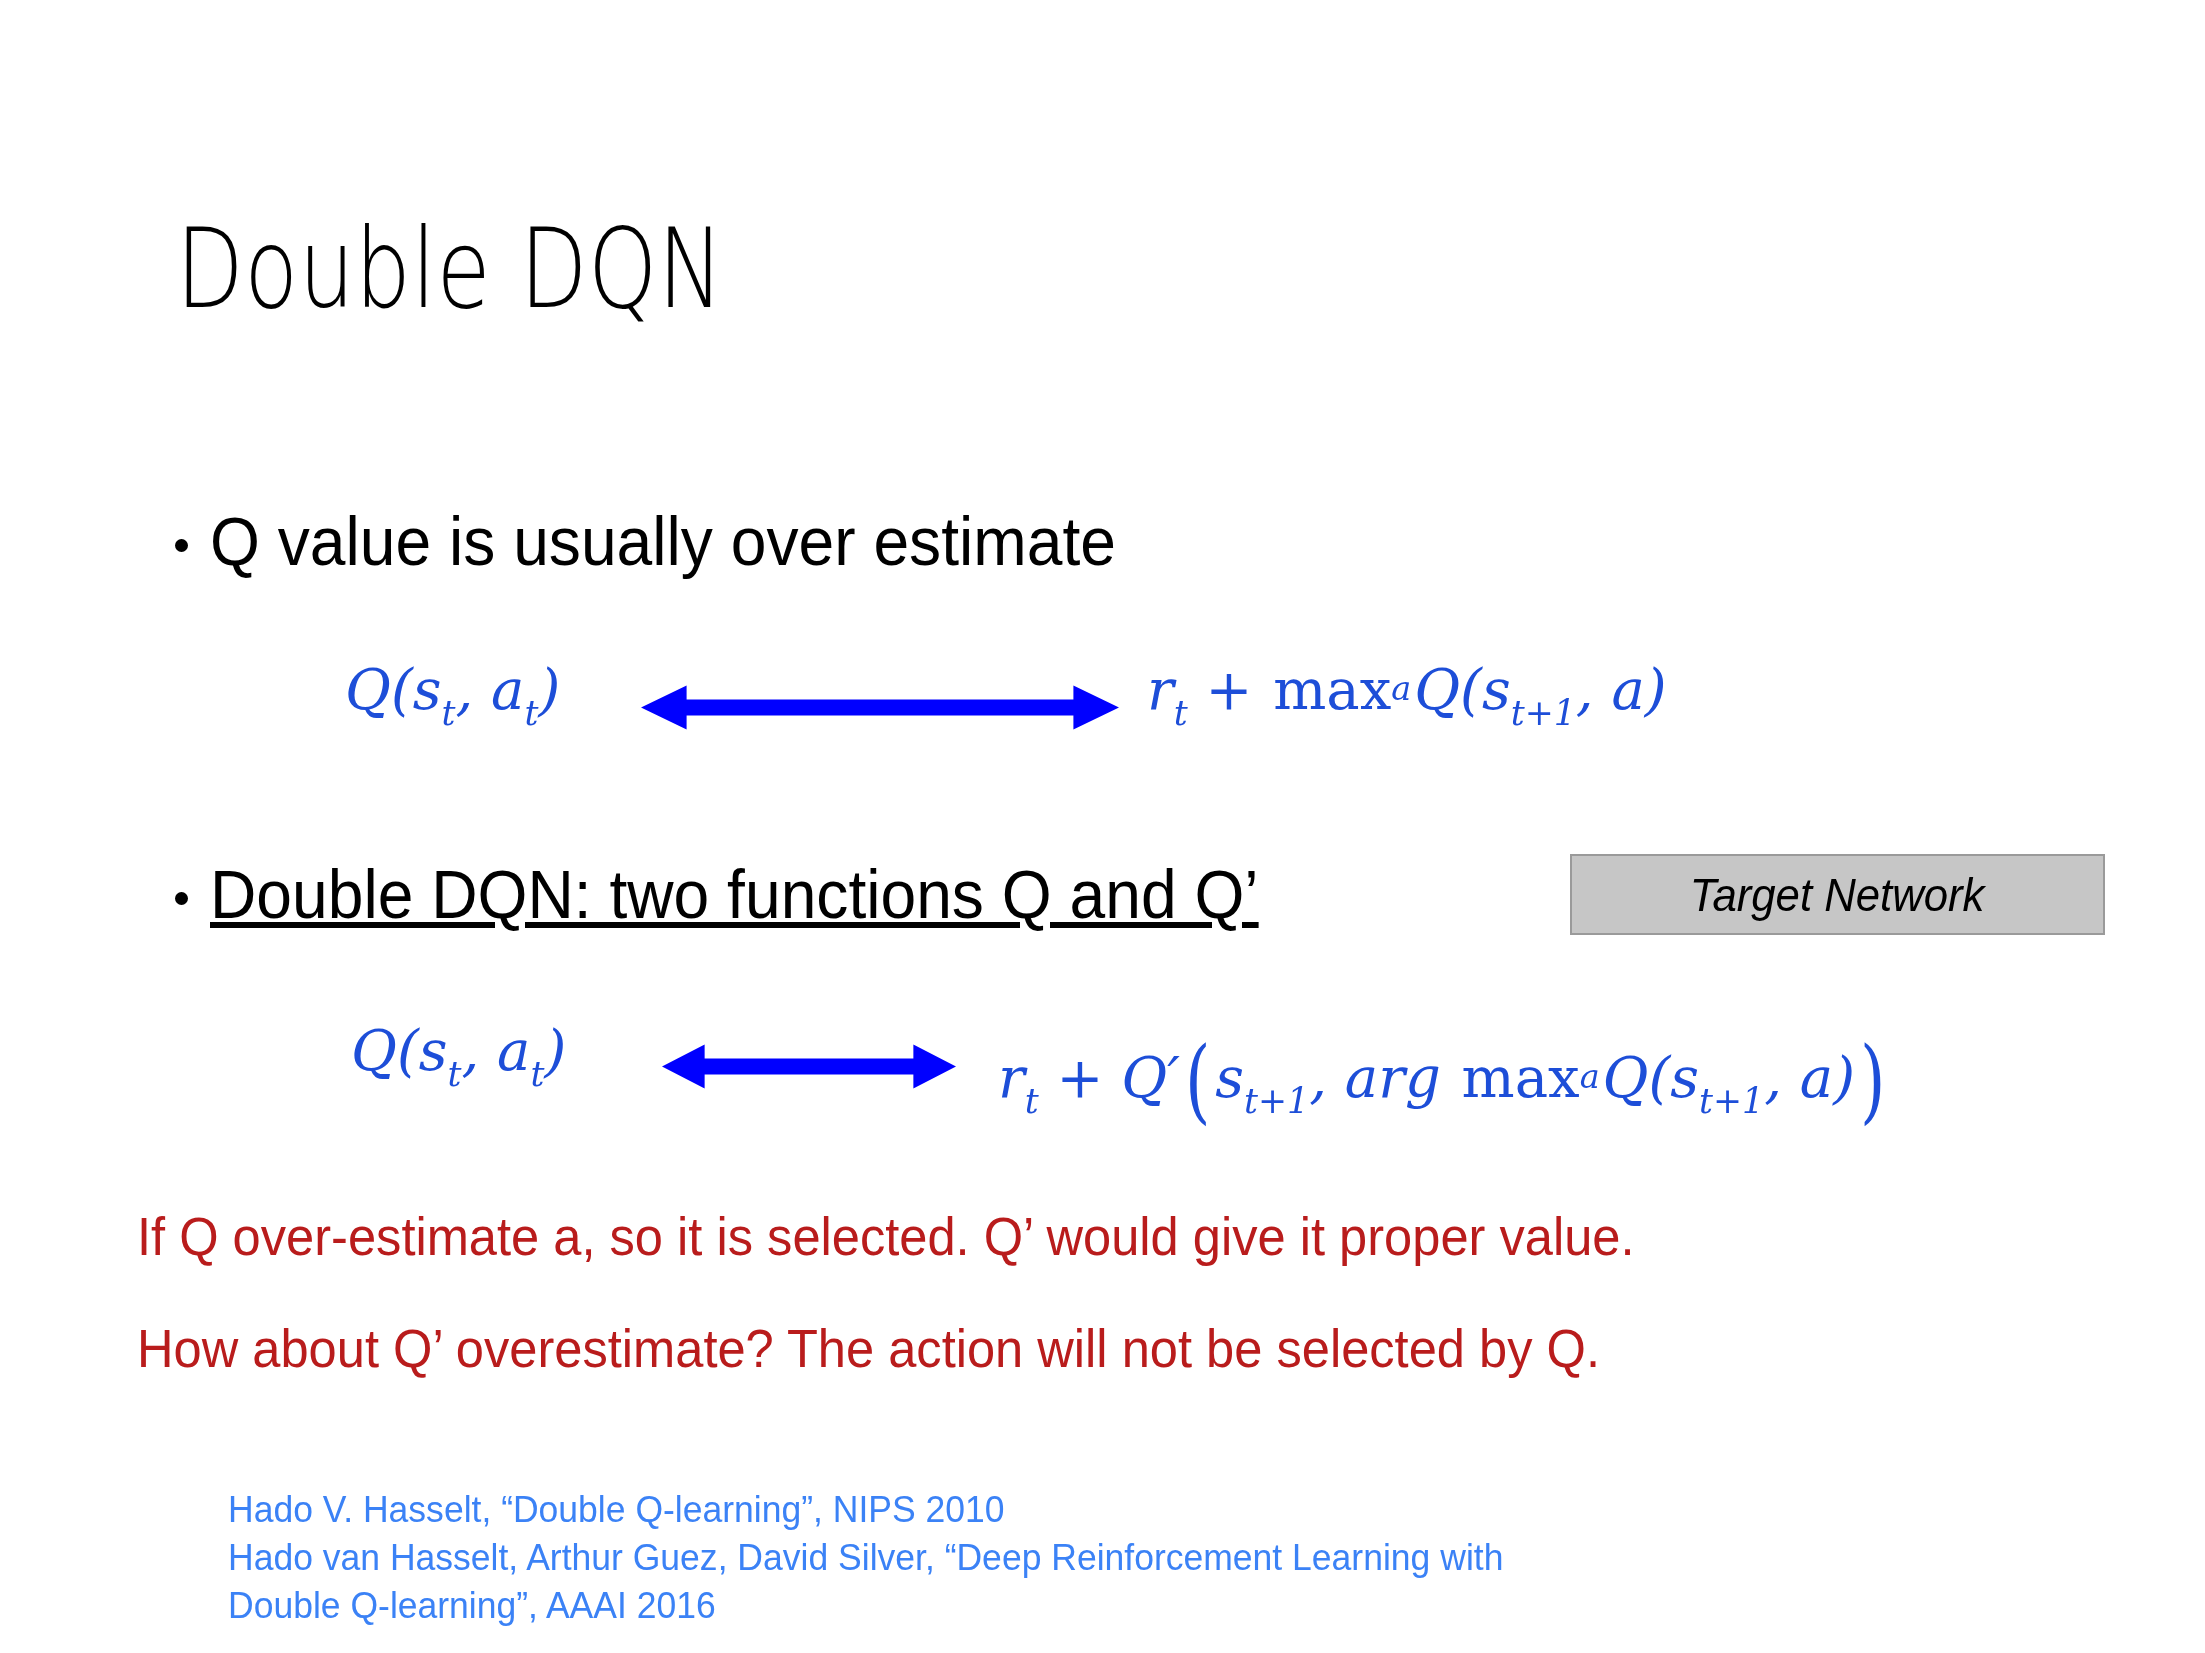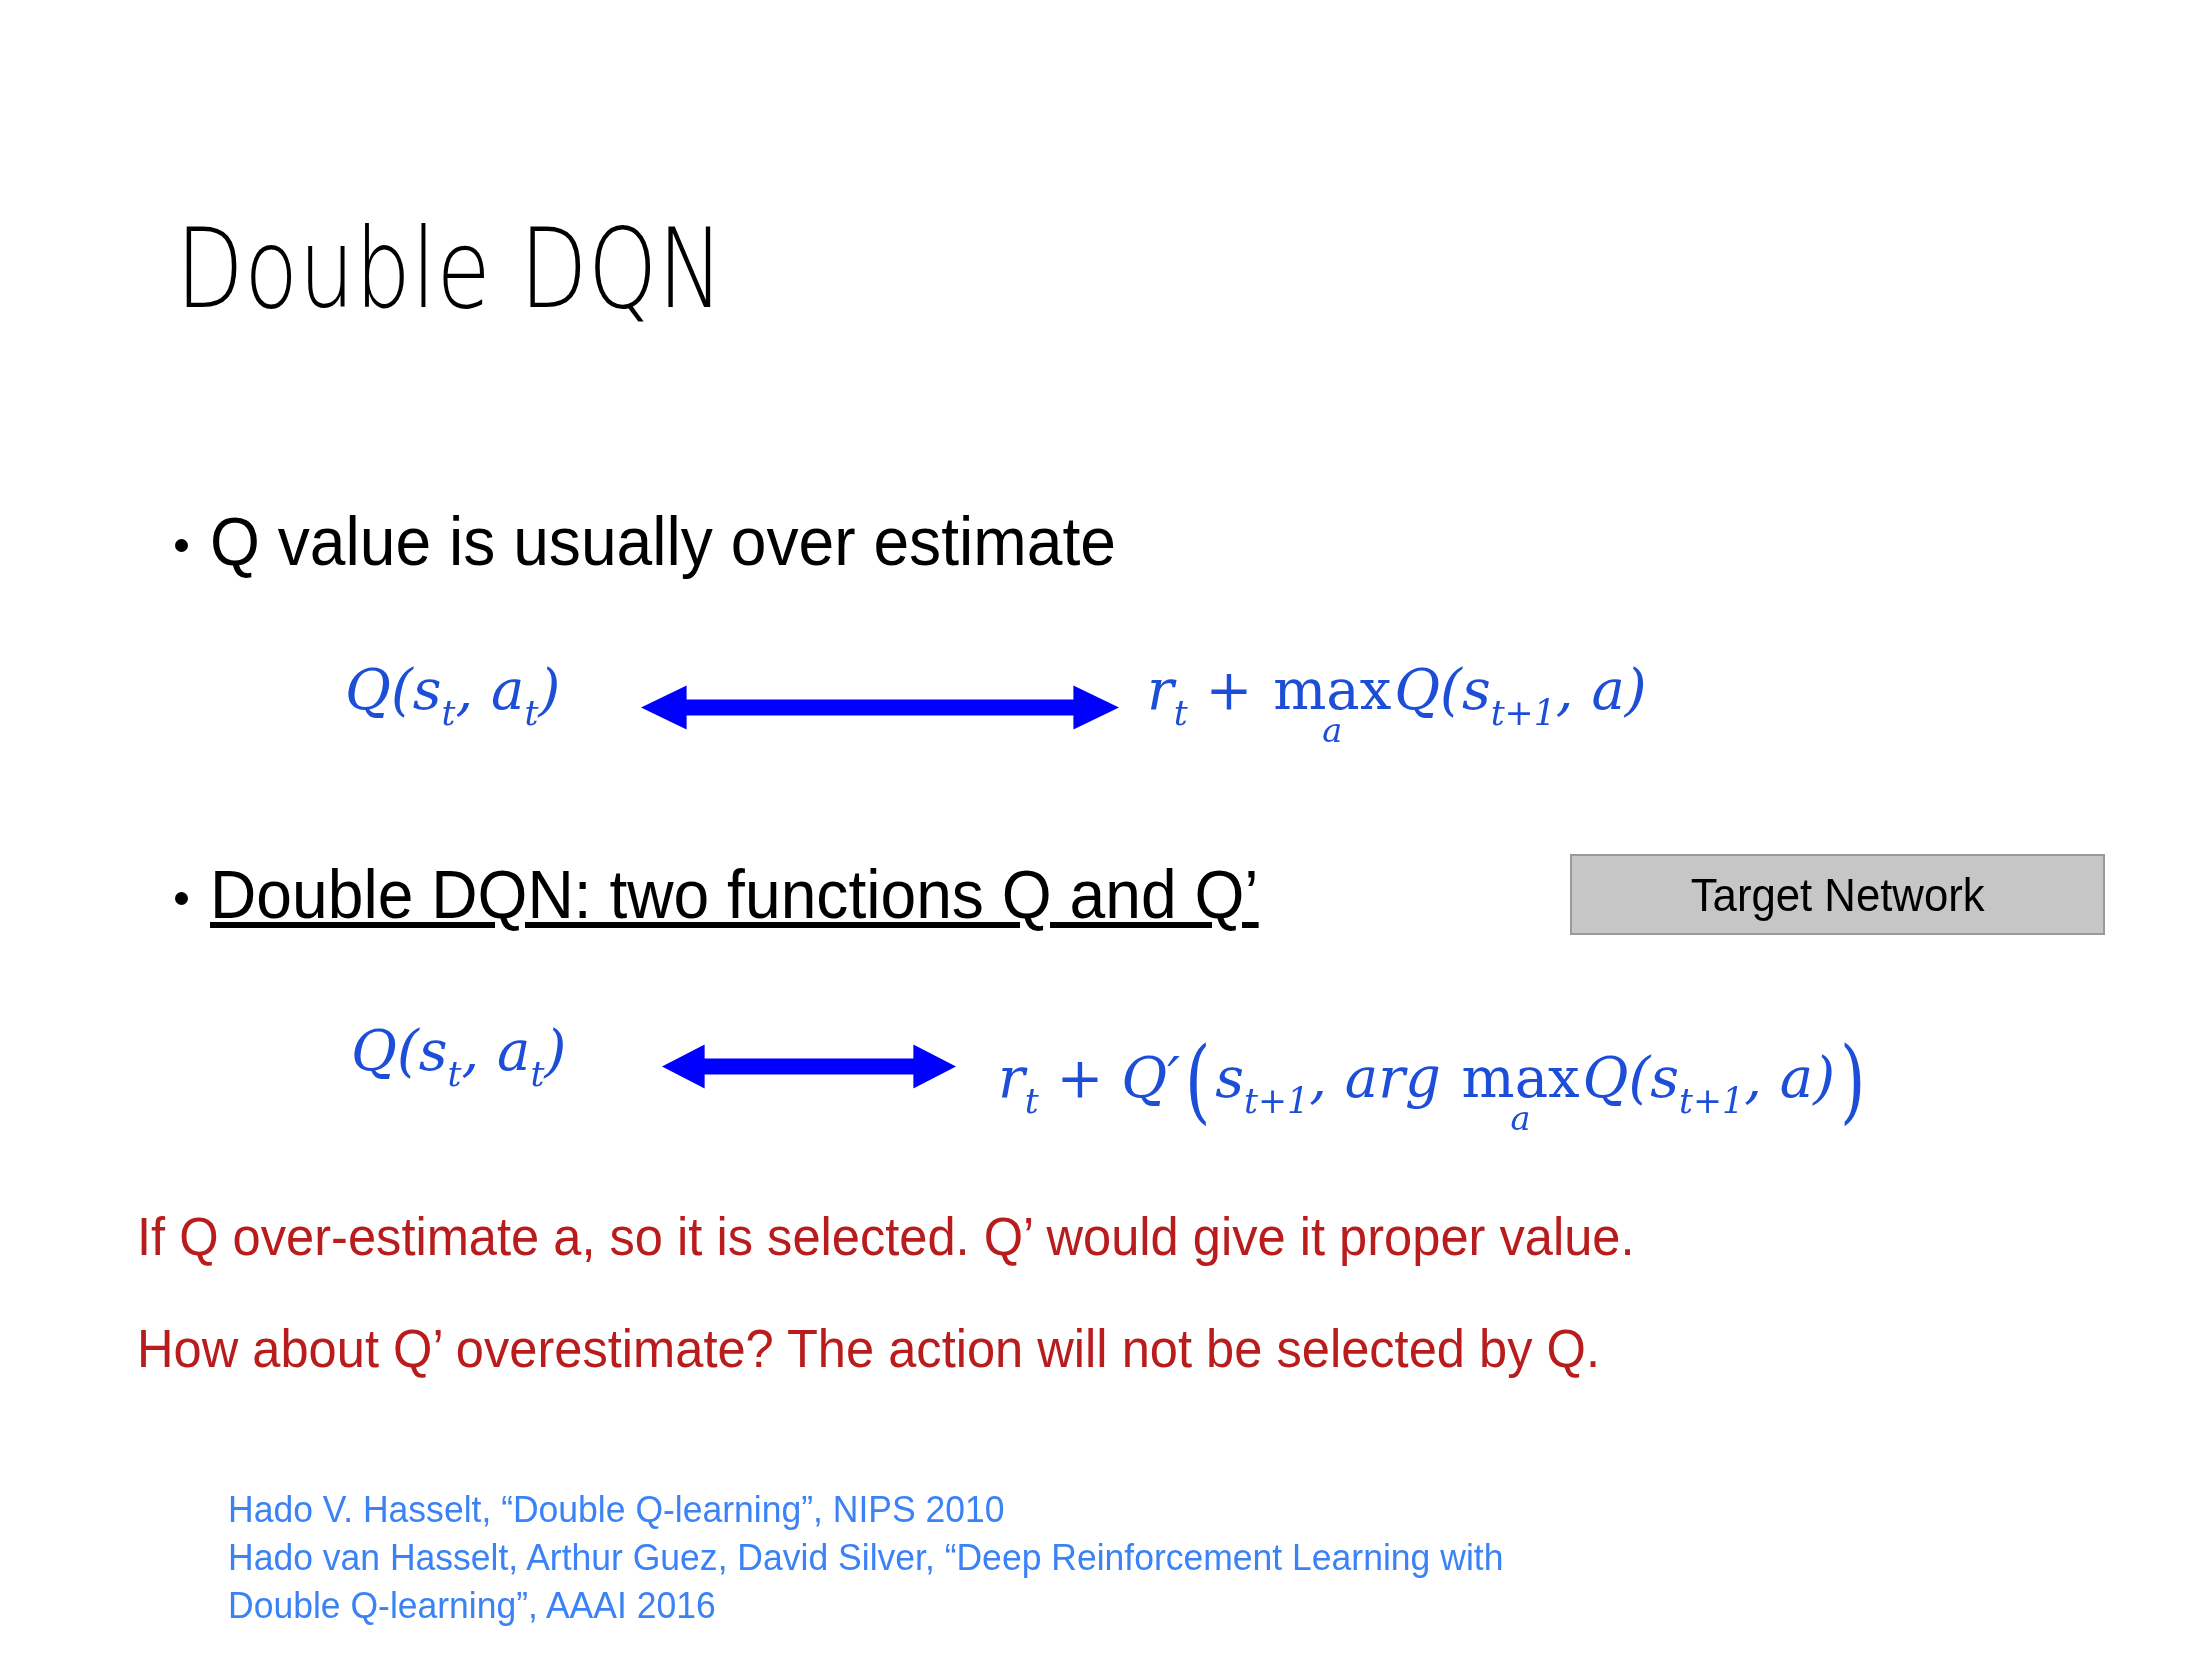--- a/index.html
+++ b/index.html
@@ -81,20 +81,21 @@
     background: #c6c6c6;
     border: 2.2px solid #9a9a9a;
     box-sizing: border-box;
     display: flex;
     align-items: center;
     justify-content: center;
     font-size: 46px;
     font-family: "Liberation Sans", sans-serif;
     color: #000;
     white-space: nowrap;
+    font-style: italic;
   }
   .target-box .tlabel { transform: scaleX(0.95); transform-origin: center center; }
 
   
   .math {
     position: absolute;
     font-family: "DejaVu Serif", "Liberation Serif", serif;
     font-style: italic;
     white-space: nowrap;
     color: #1d4ed8;
@@ -103,21 +104,21 @@
   .math .up { font-style: normal; }
   .sub {
     font-size: 0.62em;
     vertical-align: sub;
     position: relative;
     top: 0.12em;
     font-style: italic;
   }
   .maxop {
     display: inline-flex;
-    flex-direction: column;
+    flex-direction: row;
     align-items: center;
     vertical-align: baseline;
     font-style: normal;
     line-height: 0.95;
     margin: 0 2.9px;
     position: relative;
     top: 0.0em;
   }
   .maxop .lim {
     font-size: 0.60em;

